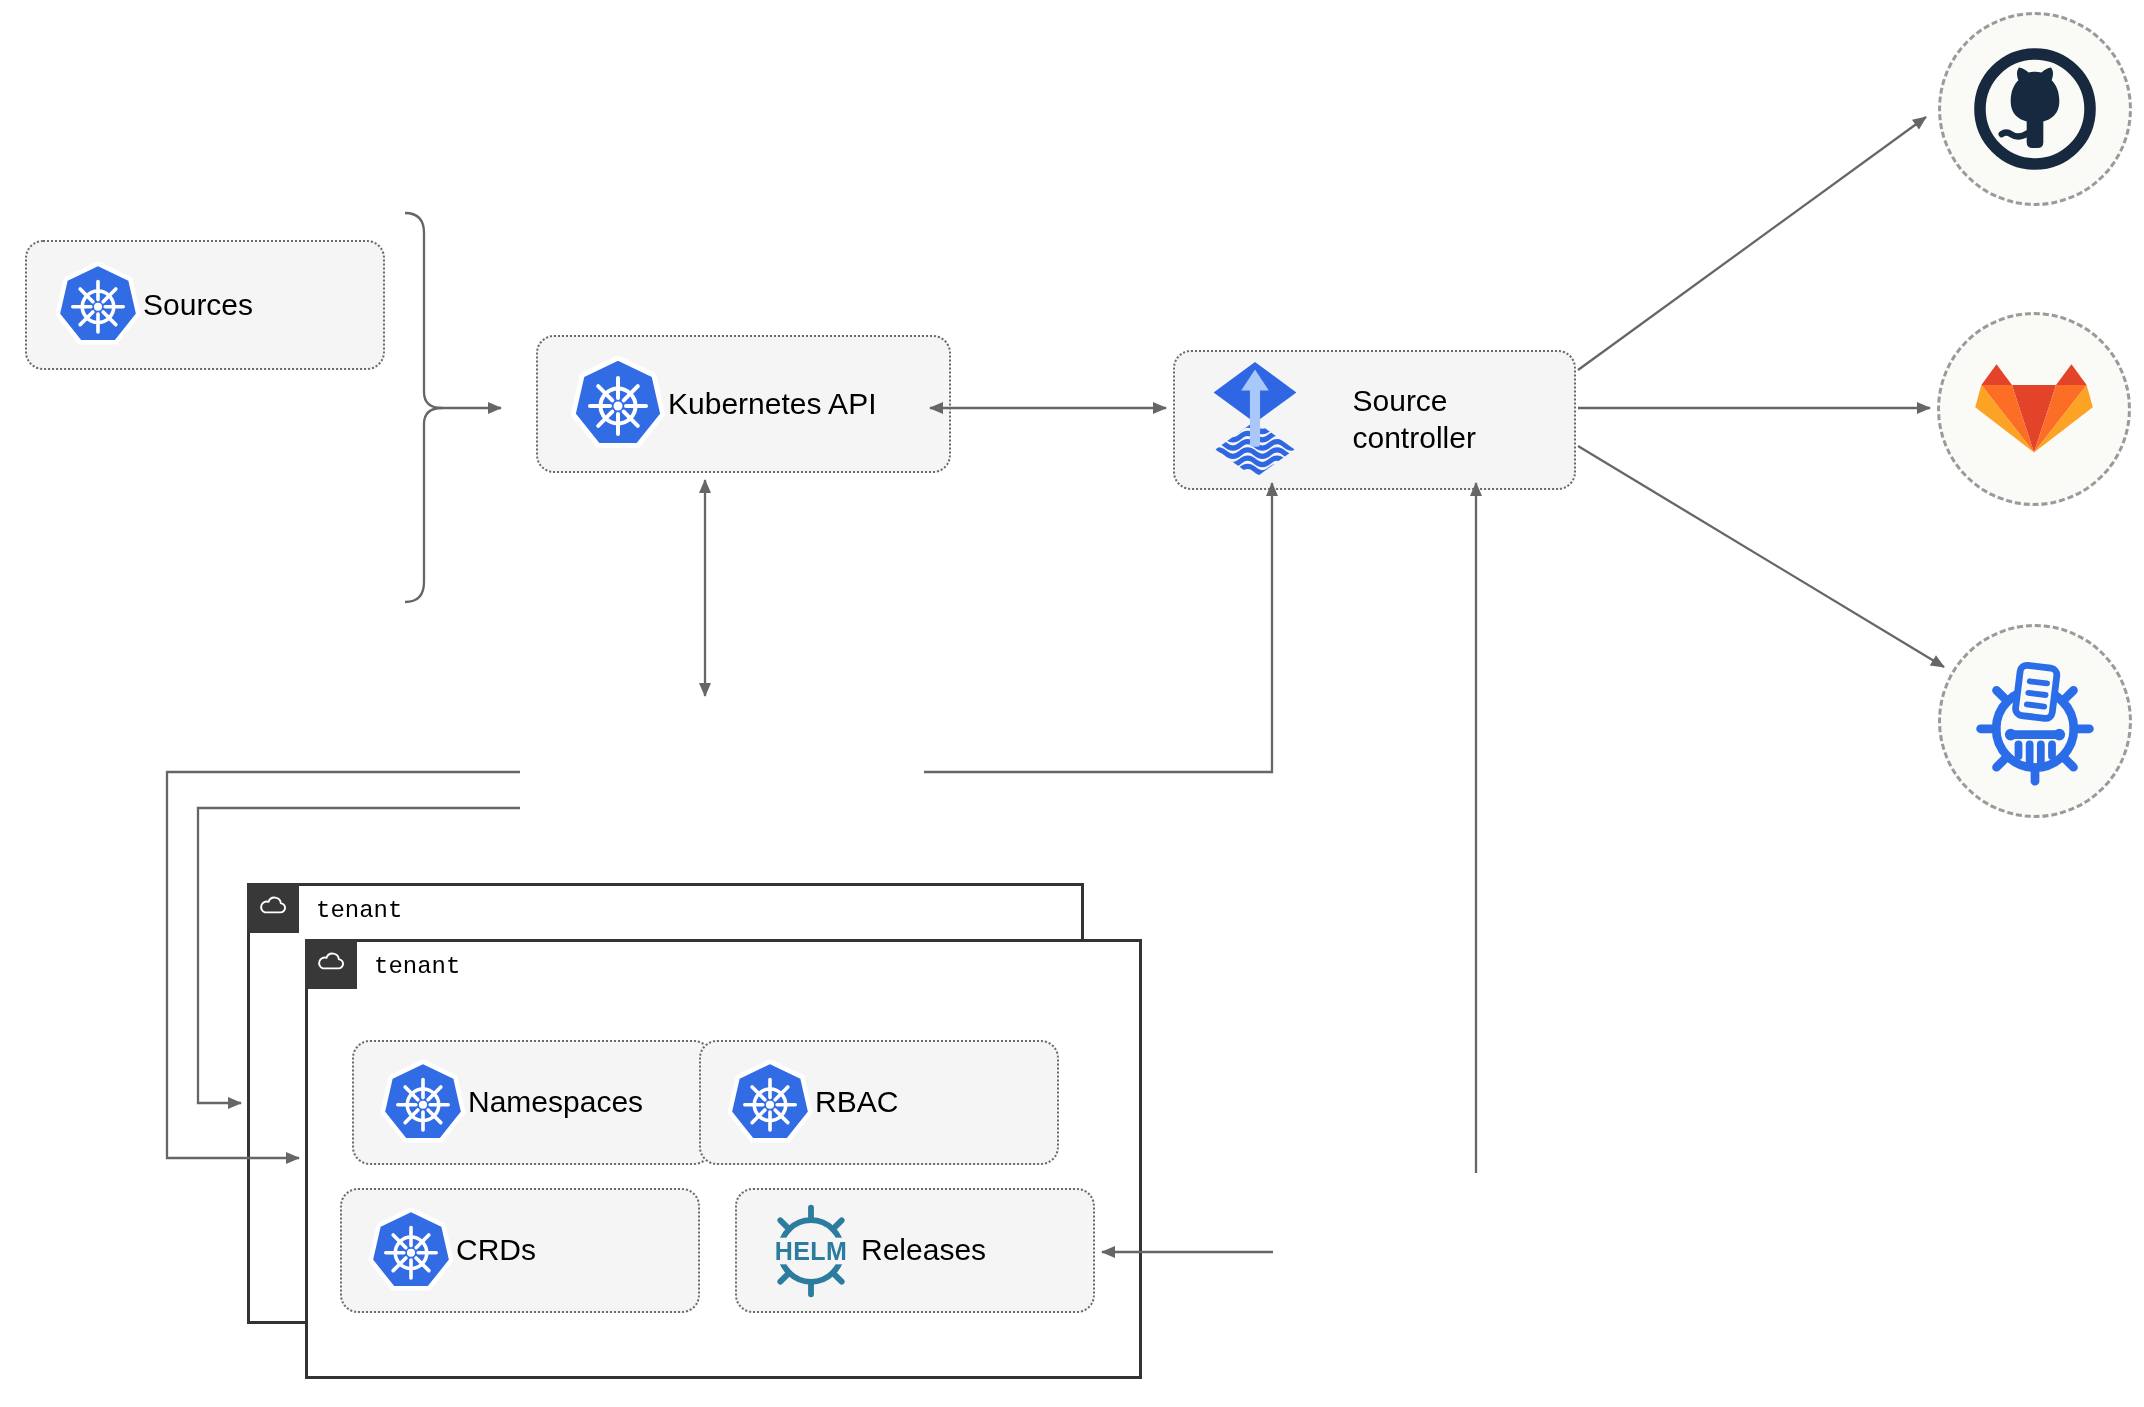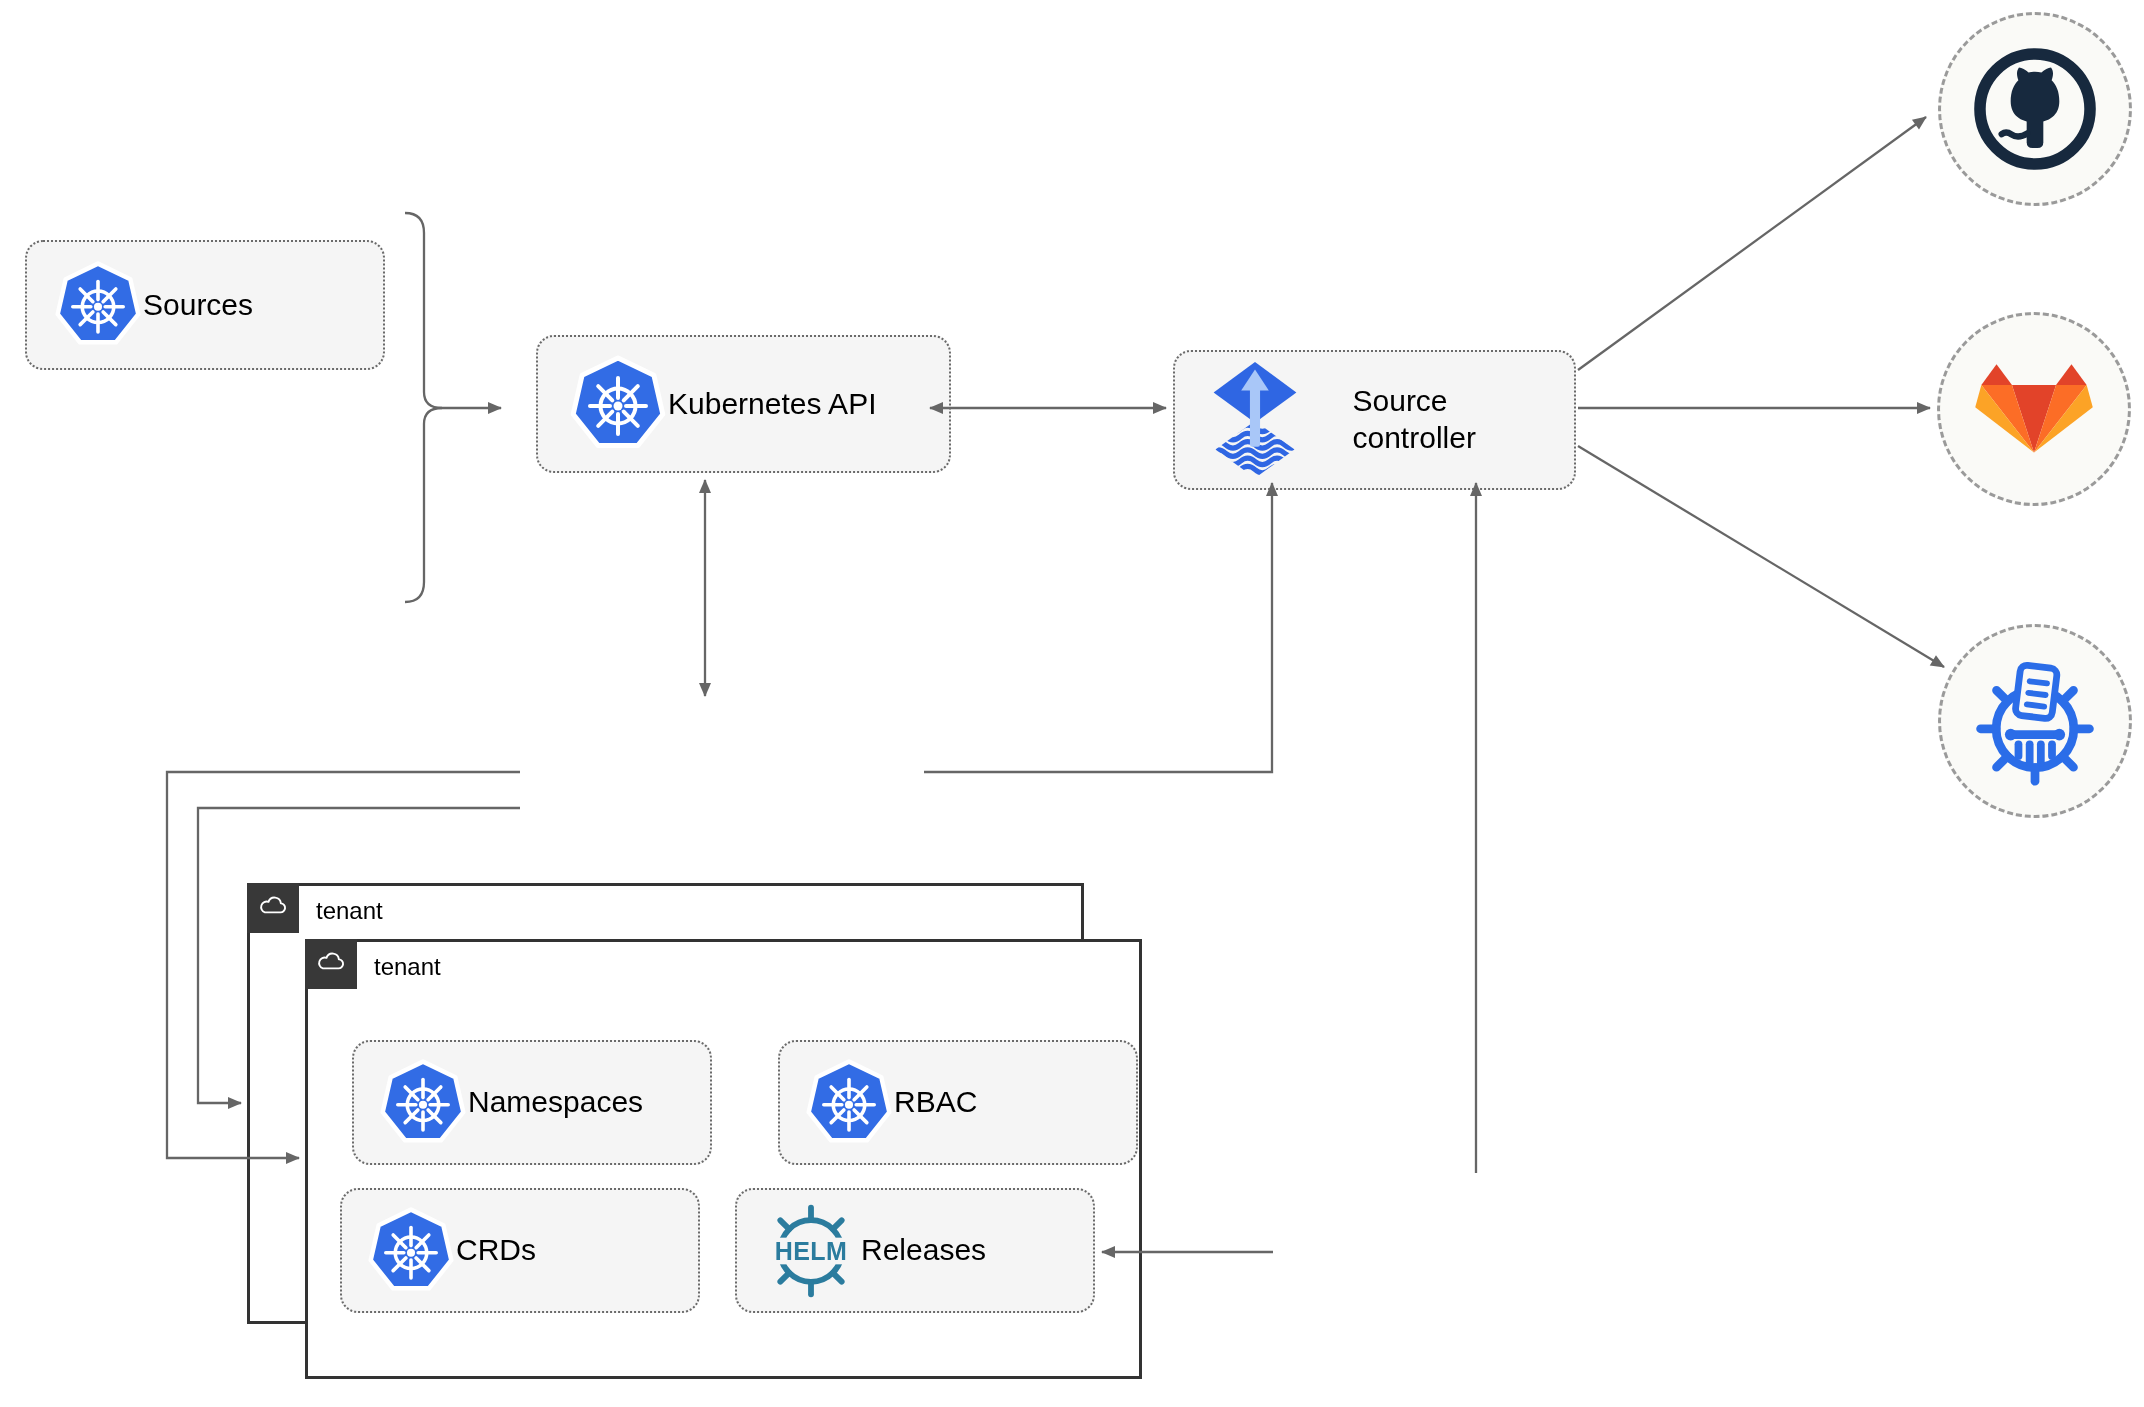--- a/index.html
+++ b/index.html
@@ -7,21 +7,21 @@
           font-family:"Liberation Sans",sans-serif;color:#000;}
   .node{position:absolute;box-sizing:border-box;background:#F5F5F5;
         border:2.5px dotted #6a6a6a;border-radius:18px;display:flex;align-items:center;}
   .node .icon{flex:0 0 auto;display:flex;align-items:center;justify-content:center;}
   .node .label{flex:1;text-align:left;font-size:30px;line-height:1.22;color:#000;}
   .label-narrow{display:flex;justify-content:center;}
   .label-narrow span{display:inline-block;max-width:170px;}
   .tenant{position:absolute;box-sizing:border-box;background:#fff;border:3px solid #333;}
   .tenant .tab{position:absolute;top:-3px;left:-3px;width:52px;height:50px;background:#383838;
                display:flex;align-items:center;justify-content:center;}
-  .tenant .tenant-label{position:absolute;top:11px;left:66px;font-size:24px;color:#000;}
+  .tenant .tenant-label{position:absolute;top:11px;left:66px;font-size:24px;color:#000;font-family:Liberation Mono, monospace;}
   .circle{position:absolute;box-sizing:border-box;border:3px dashed #9a9a9a;border-radius:50%;
           background:#FAFAF7;display:flex;align-items:center;justify-content:center;}
   .overlay{position:absolute;left:0;top:0;pointer-events:none;}
   .conn{stroke:#666;stroke-width:2.3;fill:none;}
 </style>
 </head>
 <body>
 
 <svg style="position:absolute;width:0;height:0" aria-hidden="true">
   <defs>
@@ -181,21 +181,21 @@
 
   <div class="node" style="left:352px;top:1040px;width:360px;height:125px">
     <span class="icon" style="margin-left:24px">
       <svg width="90" height="94">
           <use href="#sym-k8s"></use>
         </svg>
       </span>
     <span class="label">Namespaces</span>
   </div>
 
-  <div class="node" style="left:778px;top:1040px;width:360px;height:125px">
+  <div class="node" style="left:699px;top:1040px;width:360px;height:125px">
     <span class="icon" style="margin-left:24px">
       <svg width="90" height="94">
           <use href="#sym-k8s"></use>
         </svg>
       </span>
     <span class="label">RBAC</span>
   </div>
 
   <div class="node" style="left:340px;top:1188px;width:360px;height:125px">
     <span class="icon" style="margin-left:24px">

